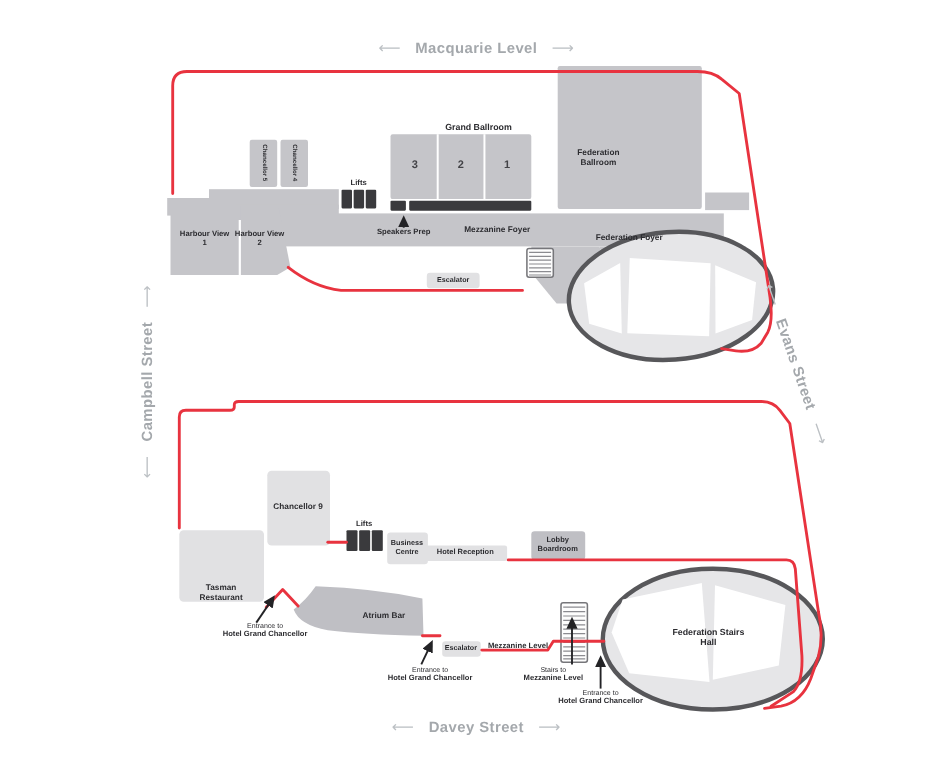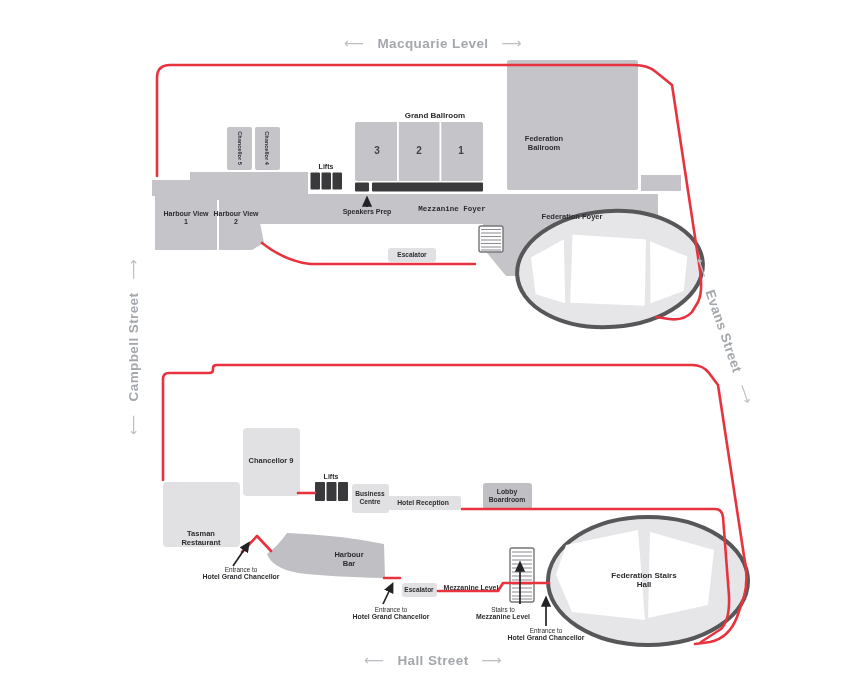--- a/index.html
+++ b/index.html
@@ -139,46 +139,46 @@
     <span>Campbell Street</span>
     <span class="arr">⟶</span>
   </div>
   <div class="street diag" style="left:724px;top:331px;">
     <span class="arr">⟵</span>
     <span>Evans Street</span>
     <span class="arr">⟶</span>
   </div>
   <div class="street" style="left:433px;top:660px;">
     <span class="arr">⟵</span>
-    <span>Hall Street</span>
+    <span>Davey Street</span>
     <span class="arr">⟶</span>
   </div>
 
   <div class="lbl nw" style="left:435px;top:116px;font-size:8px;">Grand Ballroom</div>
   <div class="lbl num" style="left:377px;top:151px;">3</div>
   <div class="lbl num" style="left:419px;top:151px;">2</div>
   <div class="lbl num" style="left:461px;top:151px;">1</div>
   <div class="lbl" style="left:544px;top:130px;width:58px;font-size:7.5px;margin-top:14px;">Federation Ballroom</div>
   <div class="lbl rot90" style="left:240px;top:148px;width:40px;font-size:5.6px;">Chancellor 5</div>
   <div class="lbl rot90" style="left:267px;top:148px;width:40px;font-size:5.6px;">Chancellor 4</div>
   <div class="lbl nw" style="left:326px;top:167px;font-size:7px;">Lifts</div>
   <div class="lbl" style="left:186px;top:218px;width:46px;font-size:7px;">Harbour View 1</div>
   <div class="lbl" style="left:236px;top:218px;width:46px;font-size:7px;">Harbour View 2</div>
   <div class="lbl nw" style="left:367px;top:212px;font-size:7px;">Speakers Prep</div>
-  <div class="lbl nw" style="left:452px;top:209px;font-size:7.5px;font-family:Liberation Mono, monospace;">Mezzanine Foyer</div>
+  <div class="lbl nw" style="left:452px;top:209px;font-size:7.5px;">Mezzanine Foyer</div>
   <div class="lbl nw" style="left:572px;top:217px;font-size:7.5px;">Federation Foyer</div>
   <div class="lbl nw" style="left:412px;top:255px;font-size:6.5px;">Escalator</div>
 
   <div class="lbl" style="left:271px;top:461px;width:50px;font-size:7.5px;">Chancellor 9</div>
   <div class="lbl" style="left:201px;top:514px;width:58px;font-size:7.5px;margin-top:25px;">Tasman Restaurant</div>
   <div class="lbl nw" style="left:331px;top:477px;font-size:7px;">Lifts</div>
   <div class="lbl" style="left:370px;top:498px;width:44px;font-size:6.6px;">Business Centre</div>
   <div class="lbl nw" style="left:423px;top:503px;font-size:6.8px;">Hotel Reception</div>
   <div class="lbl" style="left:507px;top:496px;width:50px;font-size:6.8px;">Lobby Boardroom</div>
-  <div class="lbl" style="left:349px;top:560px;width:40px;font-size:7.5px;">Harbour Bar</div>
+  <div class="lbl" style="left:349px;top:560px;width:40px;font-size:7.5px;">Atrium Bar</div>
   <div class="lbl nw" style="left:419px;top:590px;font-size:6.5px;">Escalator</div>
   <div class="lbl nw" style="left:471px;top:588px;font-size:7px;">Mezzanine Level</div>
   <div class="lbl" style="left:644px;top:580px;width:66px;font-size:8px;">Federation Stairs Hall</div>
 
   <div class="ent" style="left:241px;top:566px;">
     <span class="l1">Entrance to</span>
     <span class="l2">Hotel Grand Chancellor</span>
   </div>
   <div class="ent" style="left:391px;top:606px;">
     <span class="l1">Entrance to</span>

